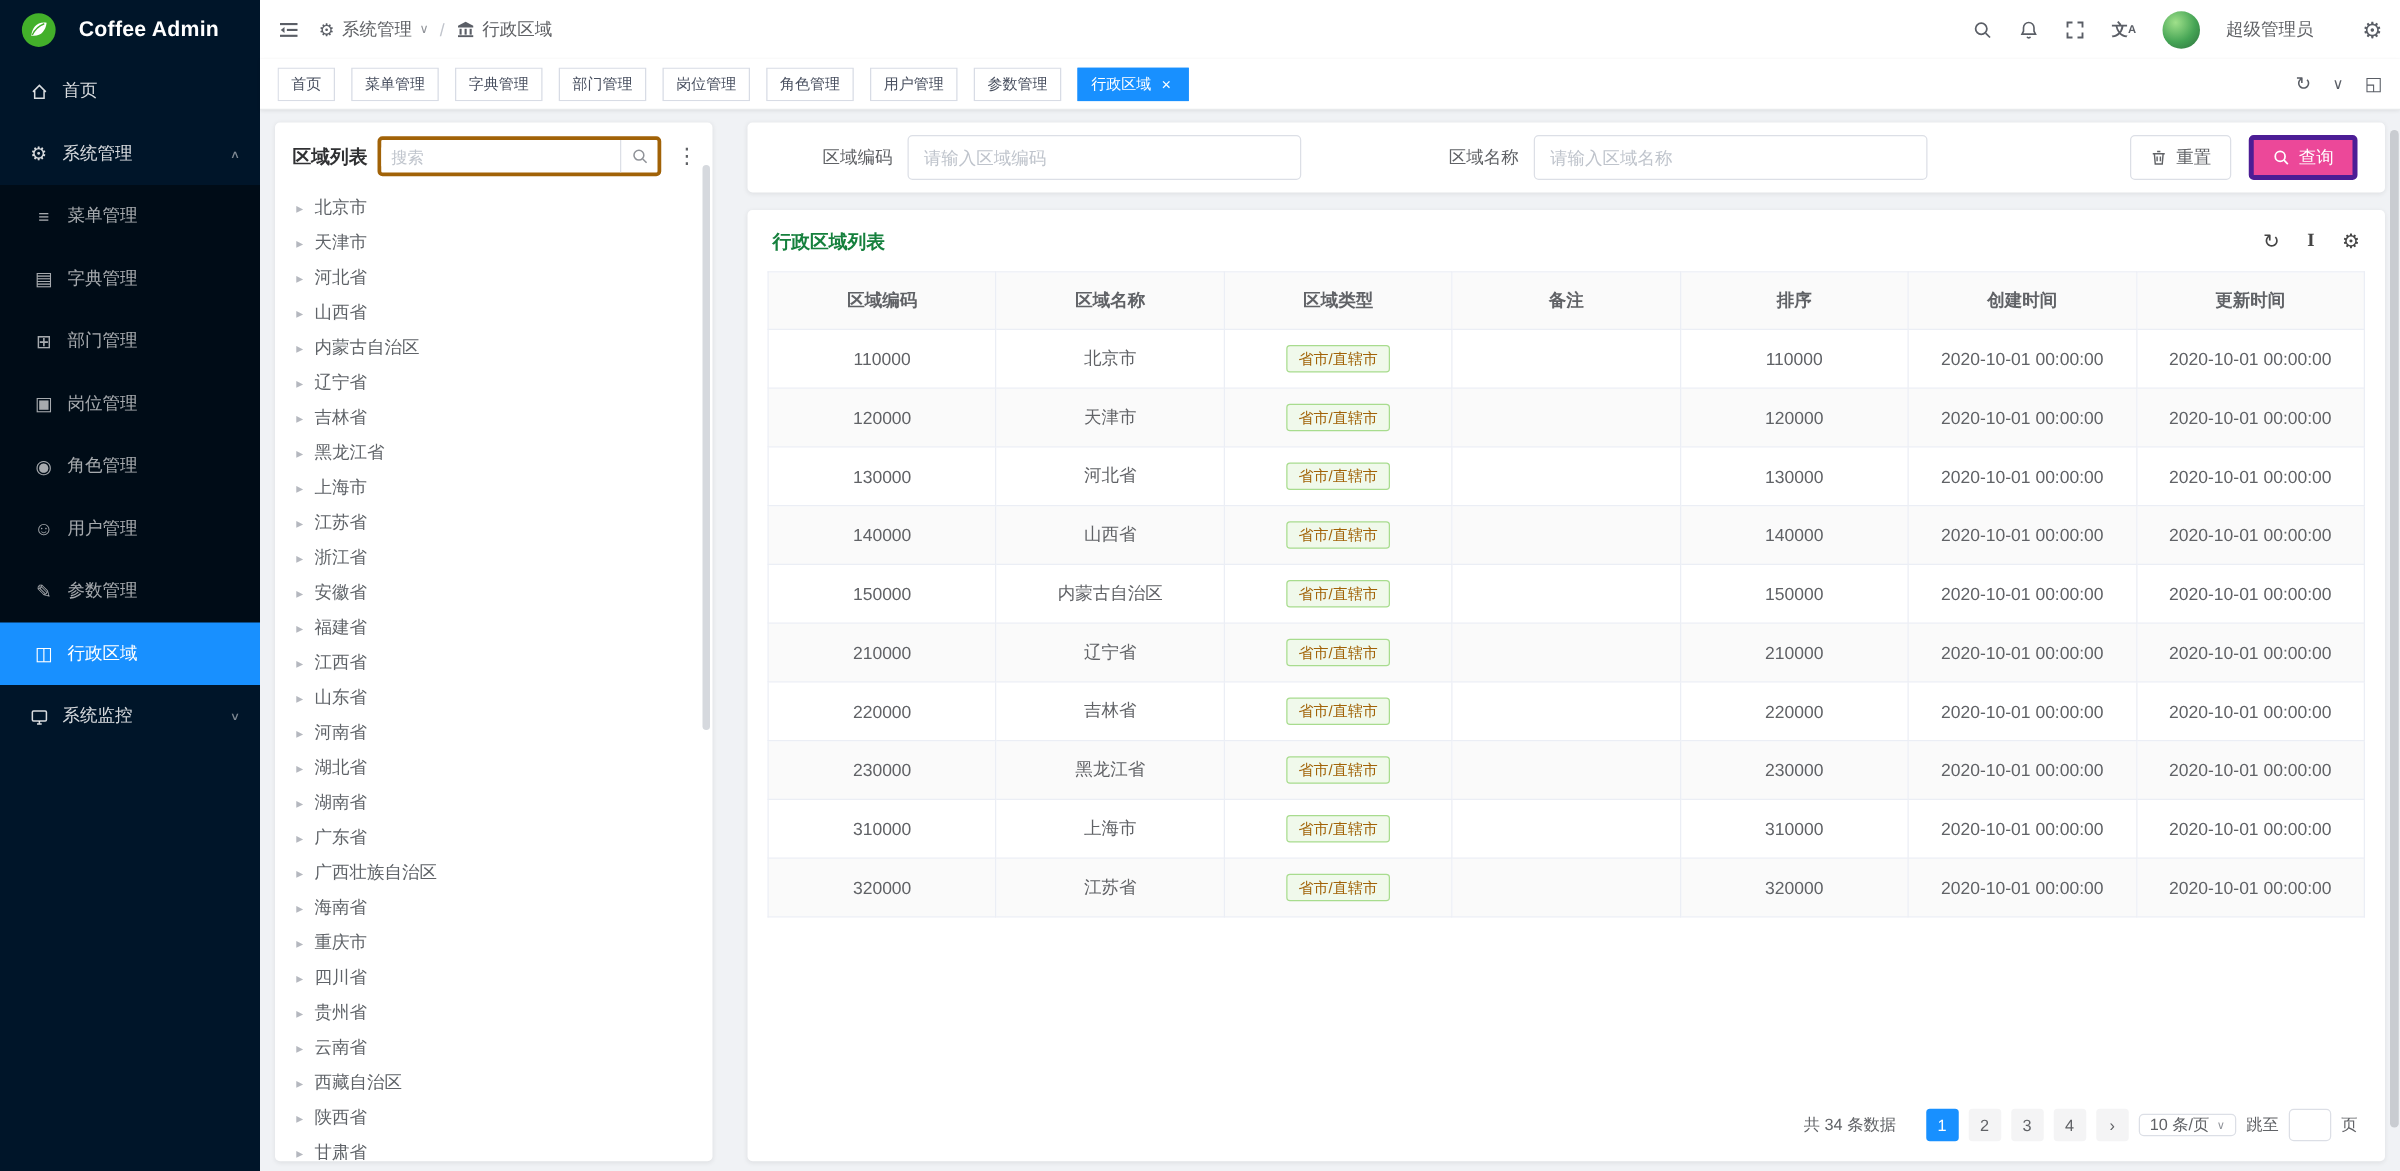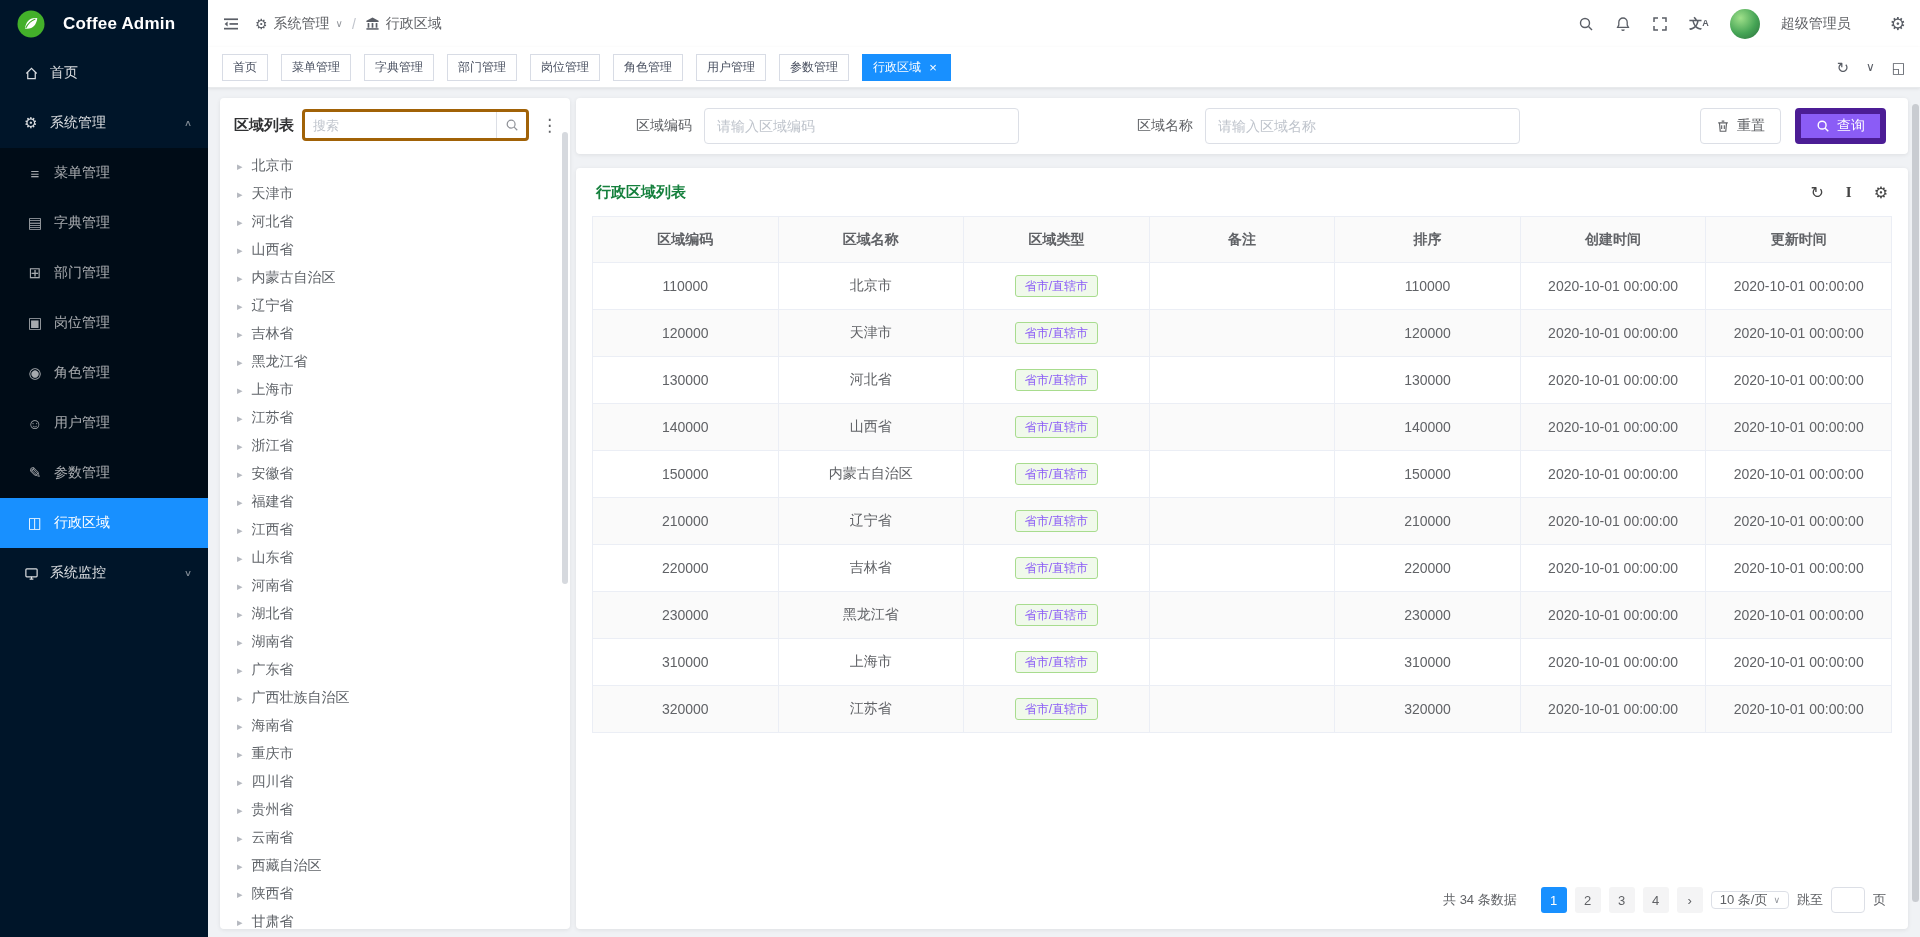--- a/index.html
+++ b/index.html
@@ -36,21 +36,21 @@
 .tagsbar{height:41px;background:#fff;border-bottom:1px solid #e8eaec;box-shadow:0 1px 3px rgba(0,0,0,.08);display:flex;align-items:center;padding:0 14px;position:relative;z-index:2}
 .tags{display:flex;align-items:center;gap:13px;flex:1;overflow:hidden}
 .tab{height:27px;display:flex;align-items:center;gap:5px;padding:0 10px;border:1px solid #d8dce5;background:#fff;color:#495060;font-size:12px;cursor:pointer;white-space:nowrap}
 .tab.active{background:#1890ff;border-color:#1890ff;color:#fff}
 .tab-close{display:none;width:14px;height:14px;align-items:center;justify-content:center;font-size:13px;border-radius:50%}
 .tab.active .tab-close{display:inline-flex}
 .tags-right{display:flex;align-items:center;gap:17px;margin-left:12px;color:#606266}
 .tags-right .icon-btn{font-size:15px}
 
 
-.content{flex:1;display:flex;gap:6px;padding:10px 12px 8px;overflow:hidden}
+.content{flex:1;display:flex;gap:28px;padding:10px 12px 8px;overflow:hidden}
 .card{background:#fff;border-radius:4px;box-shadow:0 1px 4px rgba(0,0,0,.08)}
 
 
 .tree-card{width:350px;min-width:350px;display:flex;flex-direction:column;overflow:hidden;position:relative}
 .tree-head{display:flex;align-items:center;gap:8px;padding:11px 8px 9px 14px}
 .tree-title{font-size:15px;font-weight:700;color:#303133;white-space:nowrap}
 .tree-search{flex:1;height:32px;border:3px solid #a16207;border-radius:4px;display:flex;align-items:center;overflow:hidden}
 .tree-search input{flex:1;min-width:0;border:0;outline:0;padding:0 8px;font-size:13px;color:#606266;font-family:inherit}
 .tree-search input::placeholder{color:#bfc4cc}
 .search-append{width:30px;align-self:stretch;display:flex;align-items:center;justify-content:center;border-left:1px solid #dcdfe6;color:#909399;cursor:pointer}
@@ -63,35 +63,35 @@
 
 .right-col{flex:1;min-width:0;display:flex;flex-direction:column;gap:14px}
 .filter-card{min-height:56px;display:flex;align-items:center;padding:0 22px 0 60px;gap:12px}
 .filter-card label{font-size:14px;color:#606266;white-space:nowrap}
 label.second{margin-left:106px}
 .f-input{width:315px;height:36px;border:1px solid #dcdfe6;border-radius:4px;padding:0 12px;font-size:14px;color:#606266;outline:none;font-family:inherit}
 .f-input::placeholder{color:#bfc4cc}
 .filter-btns{margin-left:auto;display:flex;gap:14px}
 .btn{height:36px;display:inline-flex;align-items:center;gap:7px;padding:0 15px;border-radius:4px;font-size:14px;cursor:pointer;font-family:inherit;white-space:nowrap}
 .btn-plain{background:#fff;border:1px solid #dcdfe6;color:#606266}
-.btn-primary{background:#8b5cf6;border:6px solid #4c1d95;color:#fff}
+.btn-primary{background:#ec4899;border:4px solid #4c1d95;color:#fff}
 
 
 .table-card{flex:1;display:flex;flex-direction:column;padding:15px 16px 14px;overflow:hidden}
 .table-head{display:flex;align-items:center;padding:0 4px}
 .table-title{font-size:15px;font-weight:700;color:#15803d}
 .table-tools{margin-left:auto;display:flex;align-items:center;gap:22px;color:#454545;font-size:16px}
 .table-tools span{cursor:pointer}
 .serif-i{font-family:"Liberation Serif","DejaVu Serif",serif;font-weight:700;font-size:15px}
 table{width:100%;border-collapse:collapse;table-layout:fixed;margin-top:14px;font-size:14px}
 th,td{border:1px solid #ebeef5;text-align:center;padding:0 6px;overflow:hidden;white-space:nowrap;text-overflow:ellipsis}
 th{height:46px;background:#fafafa;color:#606266;font-weight:700}
 td{height:47px;color:#606266}
 tbody tr:nth-child(even){background:#fafafa}
-.badge{display:inline-block;padding:1px 9px;font-size:12px;line-height:18px;color:#8b5cf6;background:#f0f9eb;border:1px solid #a8dc8e;border-radius:3px}
+.badge{display:inline-block;padding:1px 9px;font-size:12px;line-height:18px;color:#a16207;background:#f0f9eb;border:1px solid #a8dc8e;border-radius:3px}
 
 
 .pagination{margin-top:auto;display:flex;align-items:center;justify-content:flex-end;gap:8px;font-size:13px;color:#606266;padding:12px 6px 2px 0}
 .pages{display:flex;gap:8px}
 .page-btn{min-width:26px;height:26px;border:none;border-radius:3px;background:#f4f4f5;color:#606266;font-size:13px;cursor:pointer;font-family:inherit;display:inline-flex;align-items:center;justify-content:center;padding:0 5px}
 .page-btn.active{background:#1890ff;color:#fff}
 .page-size{height:18px;border:1px solid #dcdfe6;border-radius:4px;display:inline-flex;align-items:center;gap:6px;padding:0 8px;cursor:pointer;background:#fff;white-space:nowrap}
 .ps-caret{font-size:9px;color:#909399}
 .jump-input{width:34px;height:26px;border:1px solid #dcdfe6;border-radius:4px;outline:none;text-align:center;font-family:inherit}
 .page-total{margin-right:16px}

